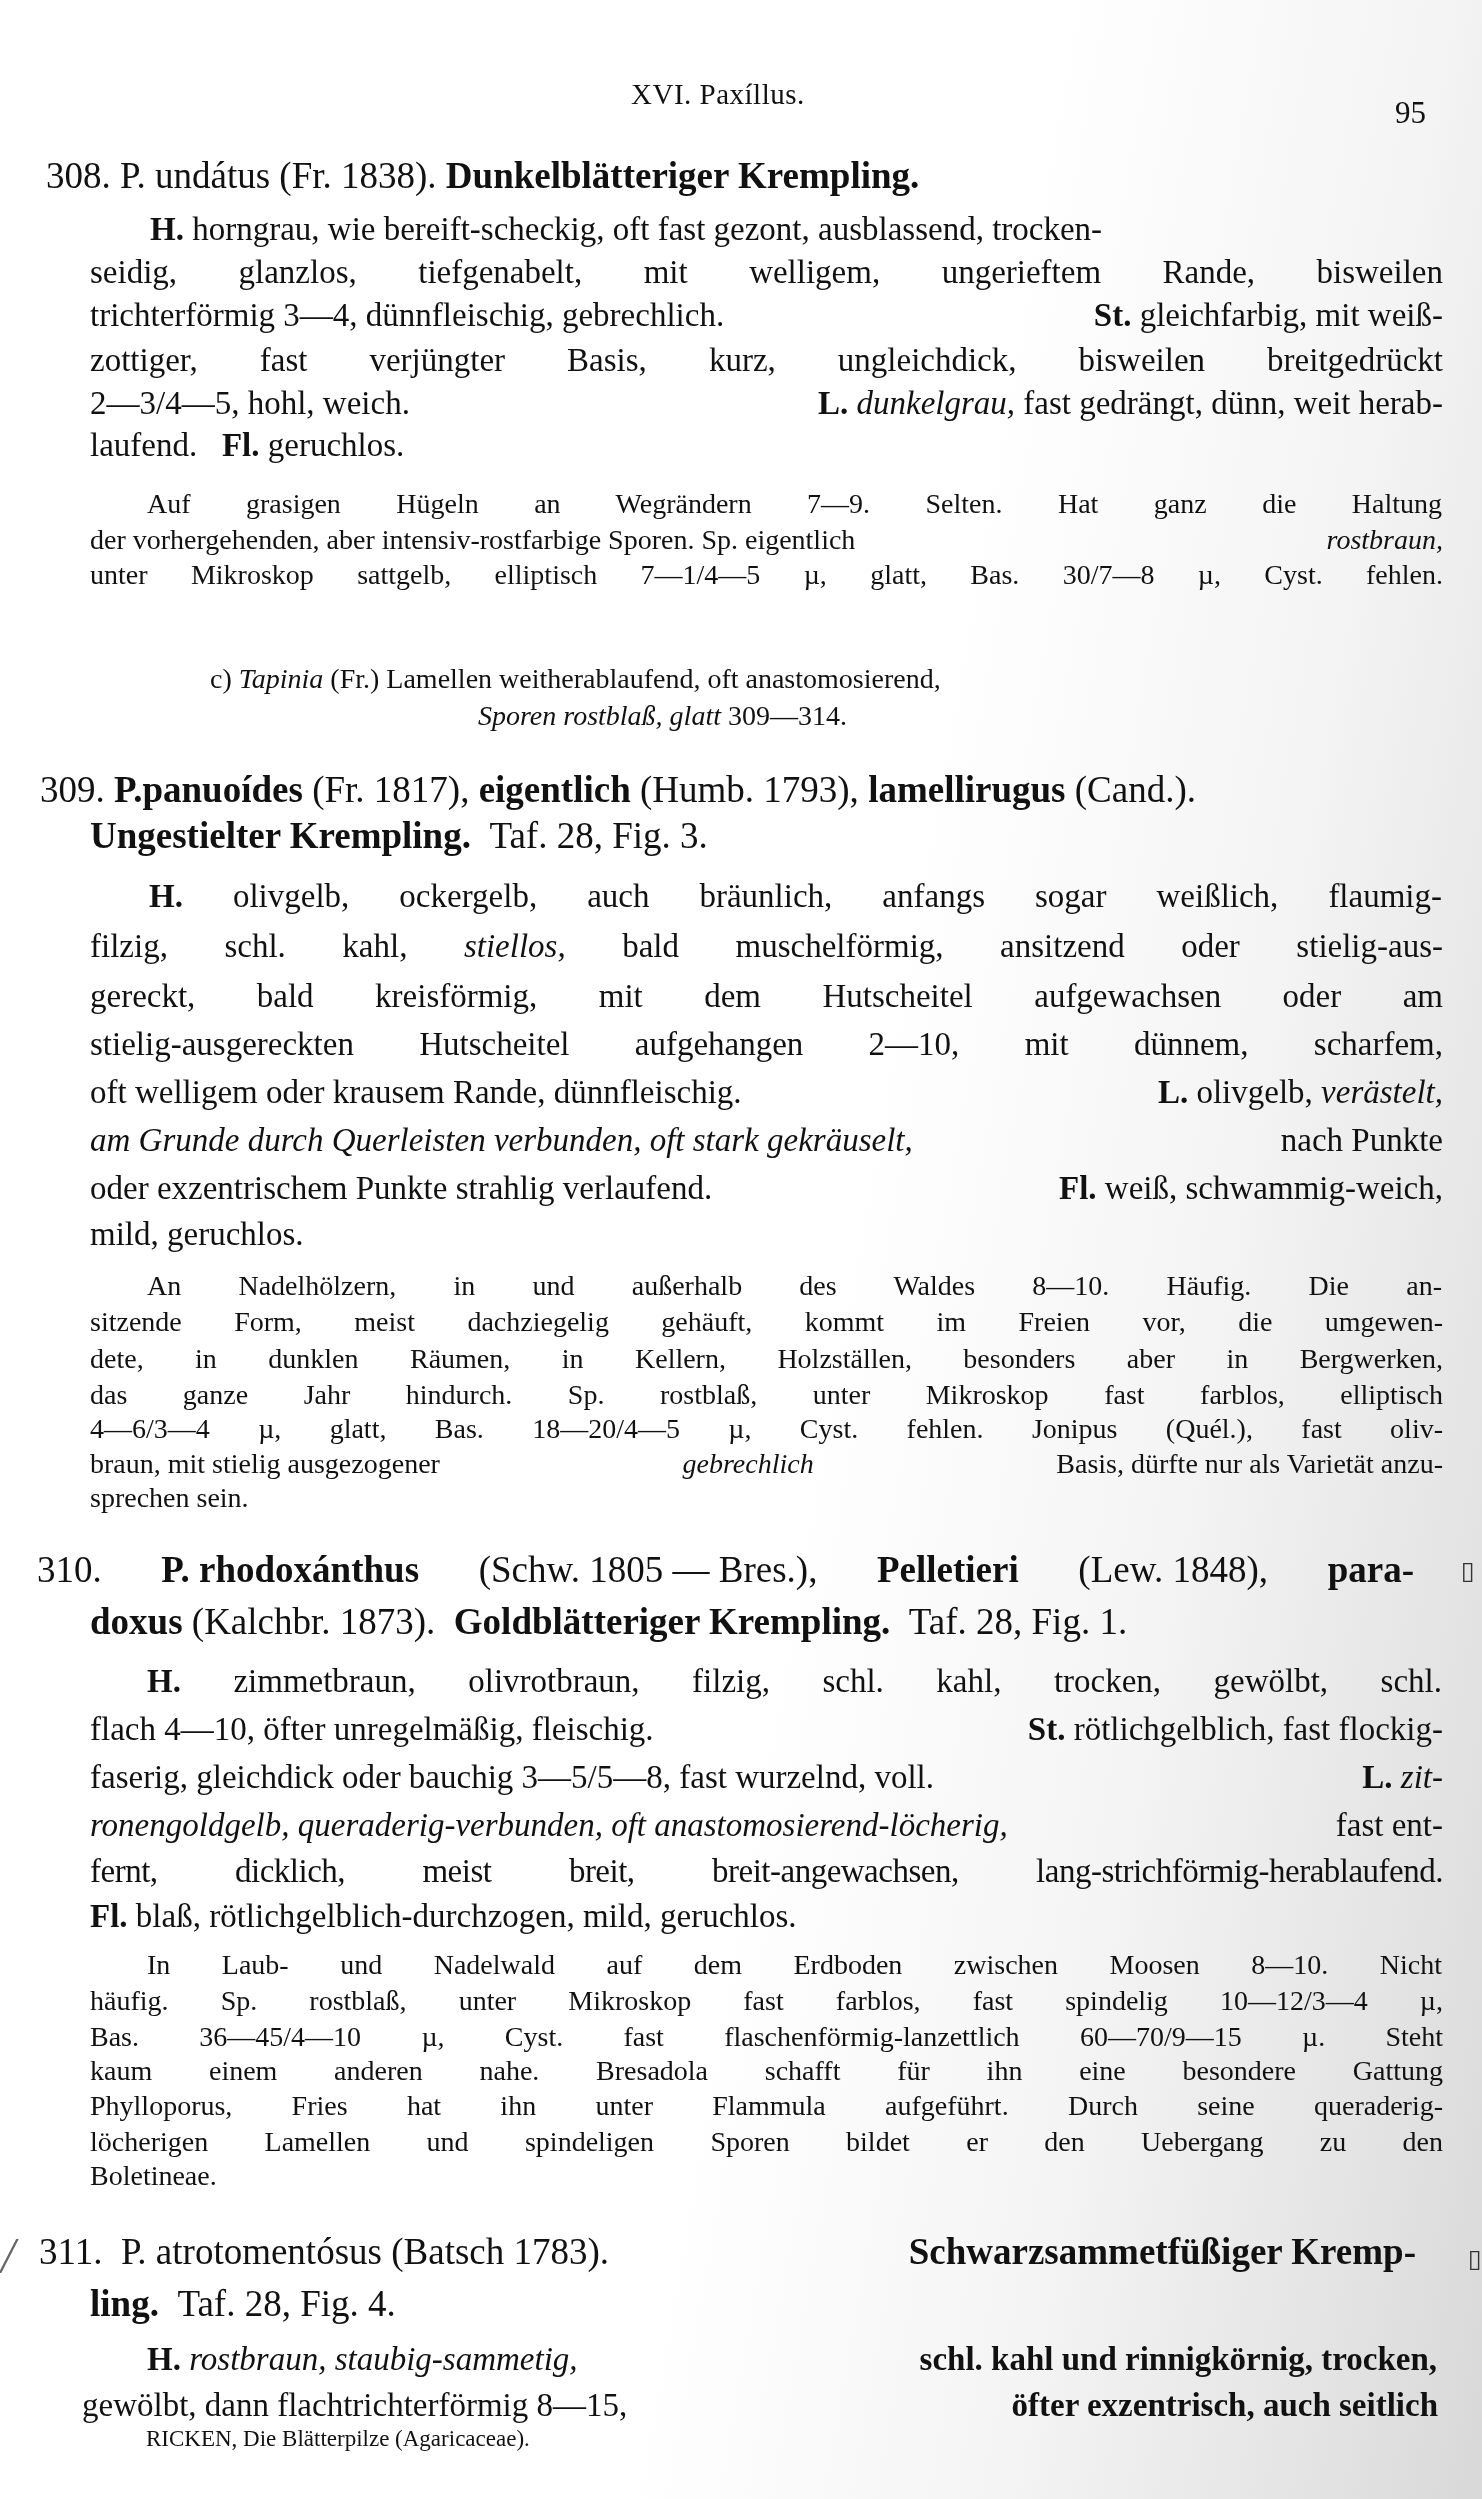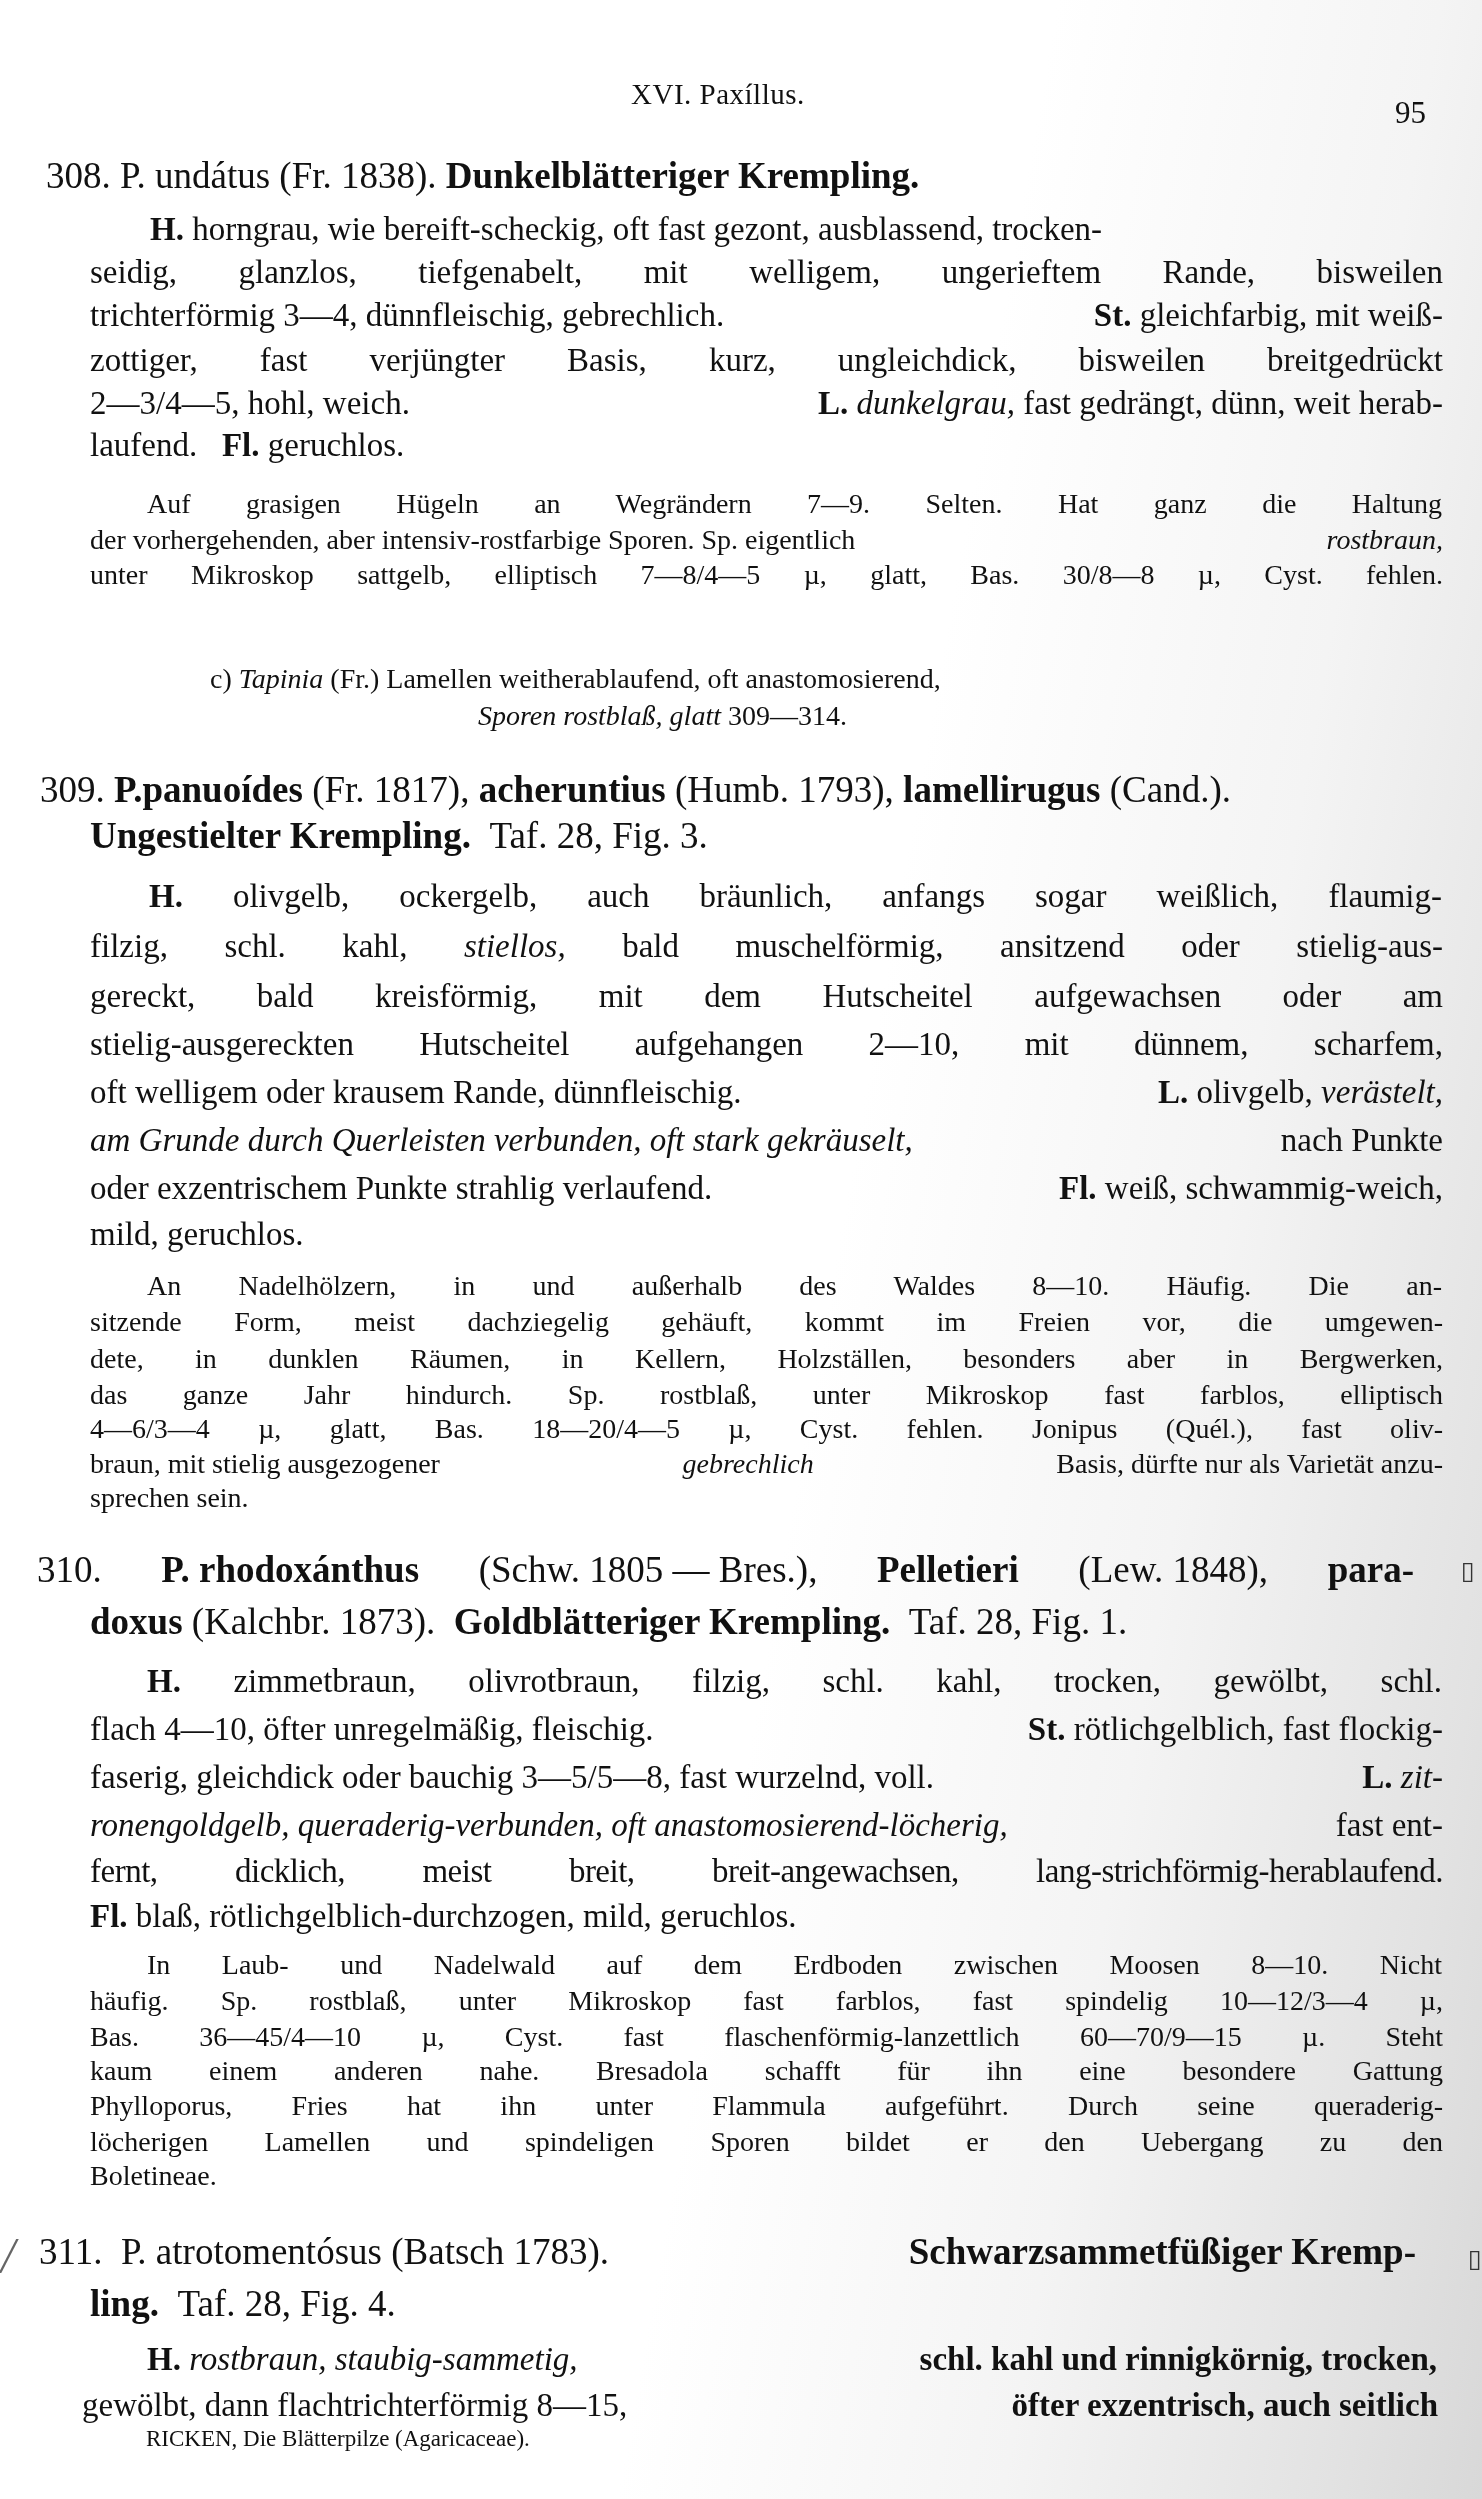--- a/index.html
+++ b/index.html
@@ -55,37 +55,37 @@
   <div class="ln body" style="left:90px;top:409px;">
     <span>laufend.</span>
     &nbsp;&nbsp;<b>Fl.</b> <span>geruchlos.</span>
   </div>
 
   <div class="ln small" style="left:147px;top:470px;width:1295px;text-align:justify;text-align-last:justify;">Auf grasigen Hügeln an Wegrändern 7—9. Selten. Hat ganz die Haltung</div>
   <div class="ln small just" style="left:90px;top:506px;width:1353px;">
     <span>der vorhergehenden, aber intensiv-rostfarbige Sporen. Sp. eigentlich</span>
     <i>rostbraun,</i>
   </div>
-  <div class="ln small" style="left:90px;top:541px;width:1353px;text-align:justify;text-align-last:justify;">unter Mikroskop sattgelb, elliptisch 7—8/4—5 µ, glatt, Bas. 30/8—8 µ, Cyst. fehlen.</div>
+  <div class="ln small" style="left:90px;top:541px;width:1353px;text-align:justify;text-align-last:justify;">unter Mikroskop sattgelb, elliptisch 7—1/4—5 µ, glatt, Bas. 30/7—8 µ, Cyst. fehlen.</div>
 
   <div class="ln small" style="left:210px;top:645px;">
     <span>c)</span>
     <i>Tapinia</i>
     <span>(Fr.) Lamellen weitherablaufend, oft anastomosierend,</span>
   </div>
   <div class="ln small" style="left:478px;top:682px;">
     <i>Sporen rostblaß, glatt</i>
     <span>309—314.</span>
   </div>
 
   <div class="ln entry-title" style="left:40px;top:751px;">
     <span>309.</span>
     <b>P.panuoídes</b>
     <span>(Fr. 1817),</span>
-    <b>acheruntius</b>
+    <b>eigentlich</b>
     <span>(Humb. 1793),</span>
     <b>lamellirugus</b>
     <span>(Cand.).</span>
   </div>
   <div class="ln entry-title" style="left:90px;top:797px;">
     <b>Ungestielter Krempling.</b>
     &nbsp;<span>Taf. 28, Fig. 3.</span>
   </div>
 
   <div class="ln body" style="left:149px;top:860px;width:1293px;text-align:justify;text-align-last:justify;">

